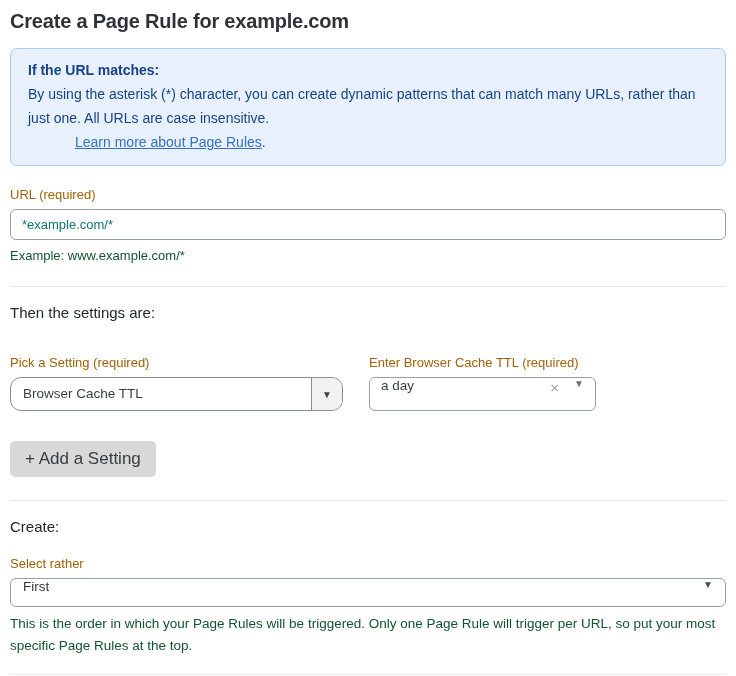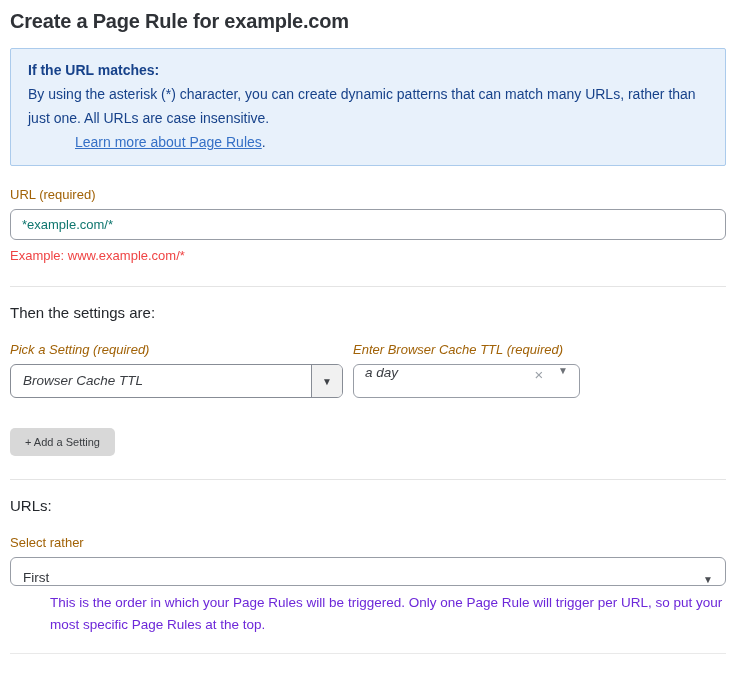--- a/index.html
+++ b/index.html
@@ -18,21 +18,21 @@
     font-weight: bold;
     color: #2f3237;
     margin: 4px 0 0 0;
     letter-spacing: -0.2px;
   }
 
   .info-box {
     margin-top: 15px;
     background: #e8f1fb;
     border: 1px solid #abcbec;
-    border-radius: 2px;
+    border-radius: 7px;
     padding: 9px 17px 11px;
     color: #17428a;
     font-size: 14px;
     line-height: 24px;
   }
   .info-box .info-heading { font-weight: bold; }
   .info-link {
     color: #3570c6;
     text-decoration: underline;
     cursor: pointer;
@@ -52,46 +52,46 @@
     border: 1px solid #989da6;
     border-radius: 6px;
     padding: 0 11px;
     font-family: "Liberation Sans", sans-serif;
     font-size: 13px;
     color: #0f766e;
     background: #fff;
   }
   .example-text {
     font-size: 13px;
-    color: #ef4444;
+    color: #14532d;
     margin-top: 8px;
   }
 
   .divider {
     border: none;
     border-top: 1px solid #e4e4e4;
     margin: 23px 0 0 0;
   }
 
   .section-heading {
     font-size: 15px;
     font-weight: normal;
     color: #24272c;
     margin-top: 17px;
   }
 
-  .settings-row { display: flex; gap: 10px; margin-top: 21px; font-style: italic; }
+  .settings-row { display: flex; gap: 26px; margin-top: 34px; }
   .setting-group .field-label { margin-top: 0; }
 
   .select-split {
     margin-top: 7px;
     width: 333px;
     height: 34px;
     border: 1px solid #878c95;
-    border-radius: 6px;
+    border-radius: 11px;
     background: #fff;
     display: flex;
     align-items: stretch;
     overflow: hidden;
     cursor: pointer;
   }
   .select-split .select-value {
     flex: 1;
     font-size: 13.5px;
     color: #3a3d42;
@@ -136,52 +136,51 @@
     color: #6d7177;
     font-size: 10px;
     margin-left: 13px;
   }
 
   .btn {
     display: inline-block;
     border: none;
     border-radius: 5px;
     font-family: "Liberation Sans", sans-serif;
-    font-size: 11px;
+    font-size: 17px;
     padding: 8px 16px;
     cursor: pointer;
   }
   .btn-gray { background: #d8d8d8; color: #393c40; }
   .add-setting-btn { margin-top: 30px; padding: 8px 15px; }
 
   .select-full {
     margin-top: 7px;
     width: 100%;
     height: 29px;
     border: 1px solid #989da6;
     border-radius: 6px;
     background: #fff;
     display: flex;
-    align-items: flex-end;
+    align-items: flex-start;
     padding: 0 12px;
     cursor: pointer;
   }
   .select-full .select-value {
     flex: 1;
     font-size: 13.5px;
     color: #33363b;
   }
   .select-full .caret { color: #4a4d52; font-size: 10px; }
 
   .help-text {
     font-size: 13.5px;
-    color: #6d28d9;
+    color: #14532d;
     line-height: 22px;
     margin-top: 6px;
-    margin-left: 40px;
   }
 
   .bottom-divider { margin-top: 17px; border-top: 1px solid #e9e9e9; }
 </style>
 </head>
 <body>
 
 <div class="container">
 
   <h1 class="page-title">Create a Page Rule for example.com</h1>
@@ -215,21 +214,21 @@
         <span class="clear-x">×</span>
         <span class="caret">▼</span>
       </div>
     </div>
   </div>
 
   <button class="btn btn-gray add-setting-btn">+ Add a Setting</button>
 
   <hr class="divider">
 
-  <div class="section-heading">URLs:</div>
+  <div class="section-heading">Create:</div>
 
   <div class="field-label">Select rather</div>
   <div class="select-full">
     <span class="select-value">First</span>
     <span class="caret">▼</span>
   </div>
   <div class="help-text">This is the order in which your Page Rules will be triggered. Only one Page Rule will trigger per URL, so put your most specific Page Rules at the top.</div>
 
   <hr class="divider bottom-divider">
 

